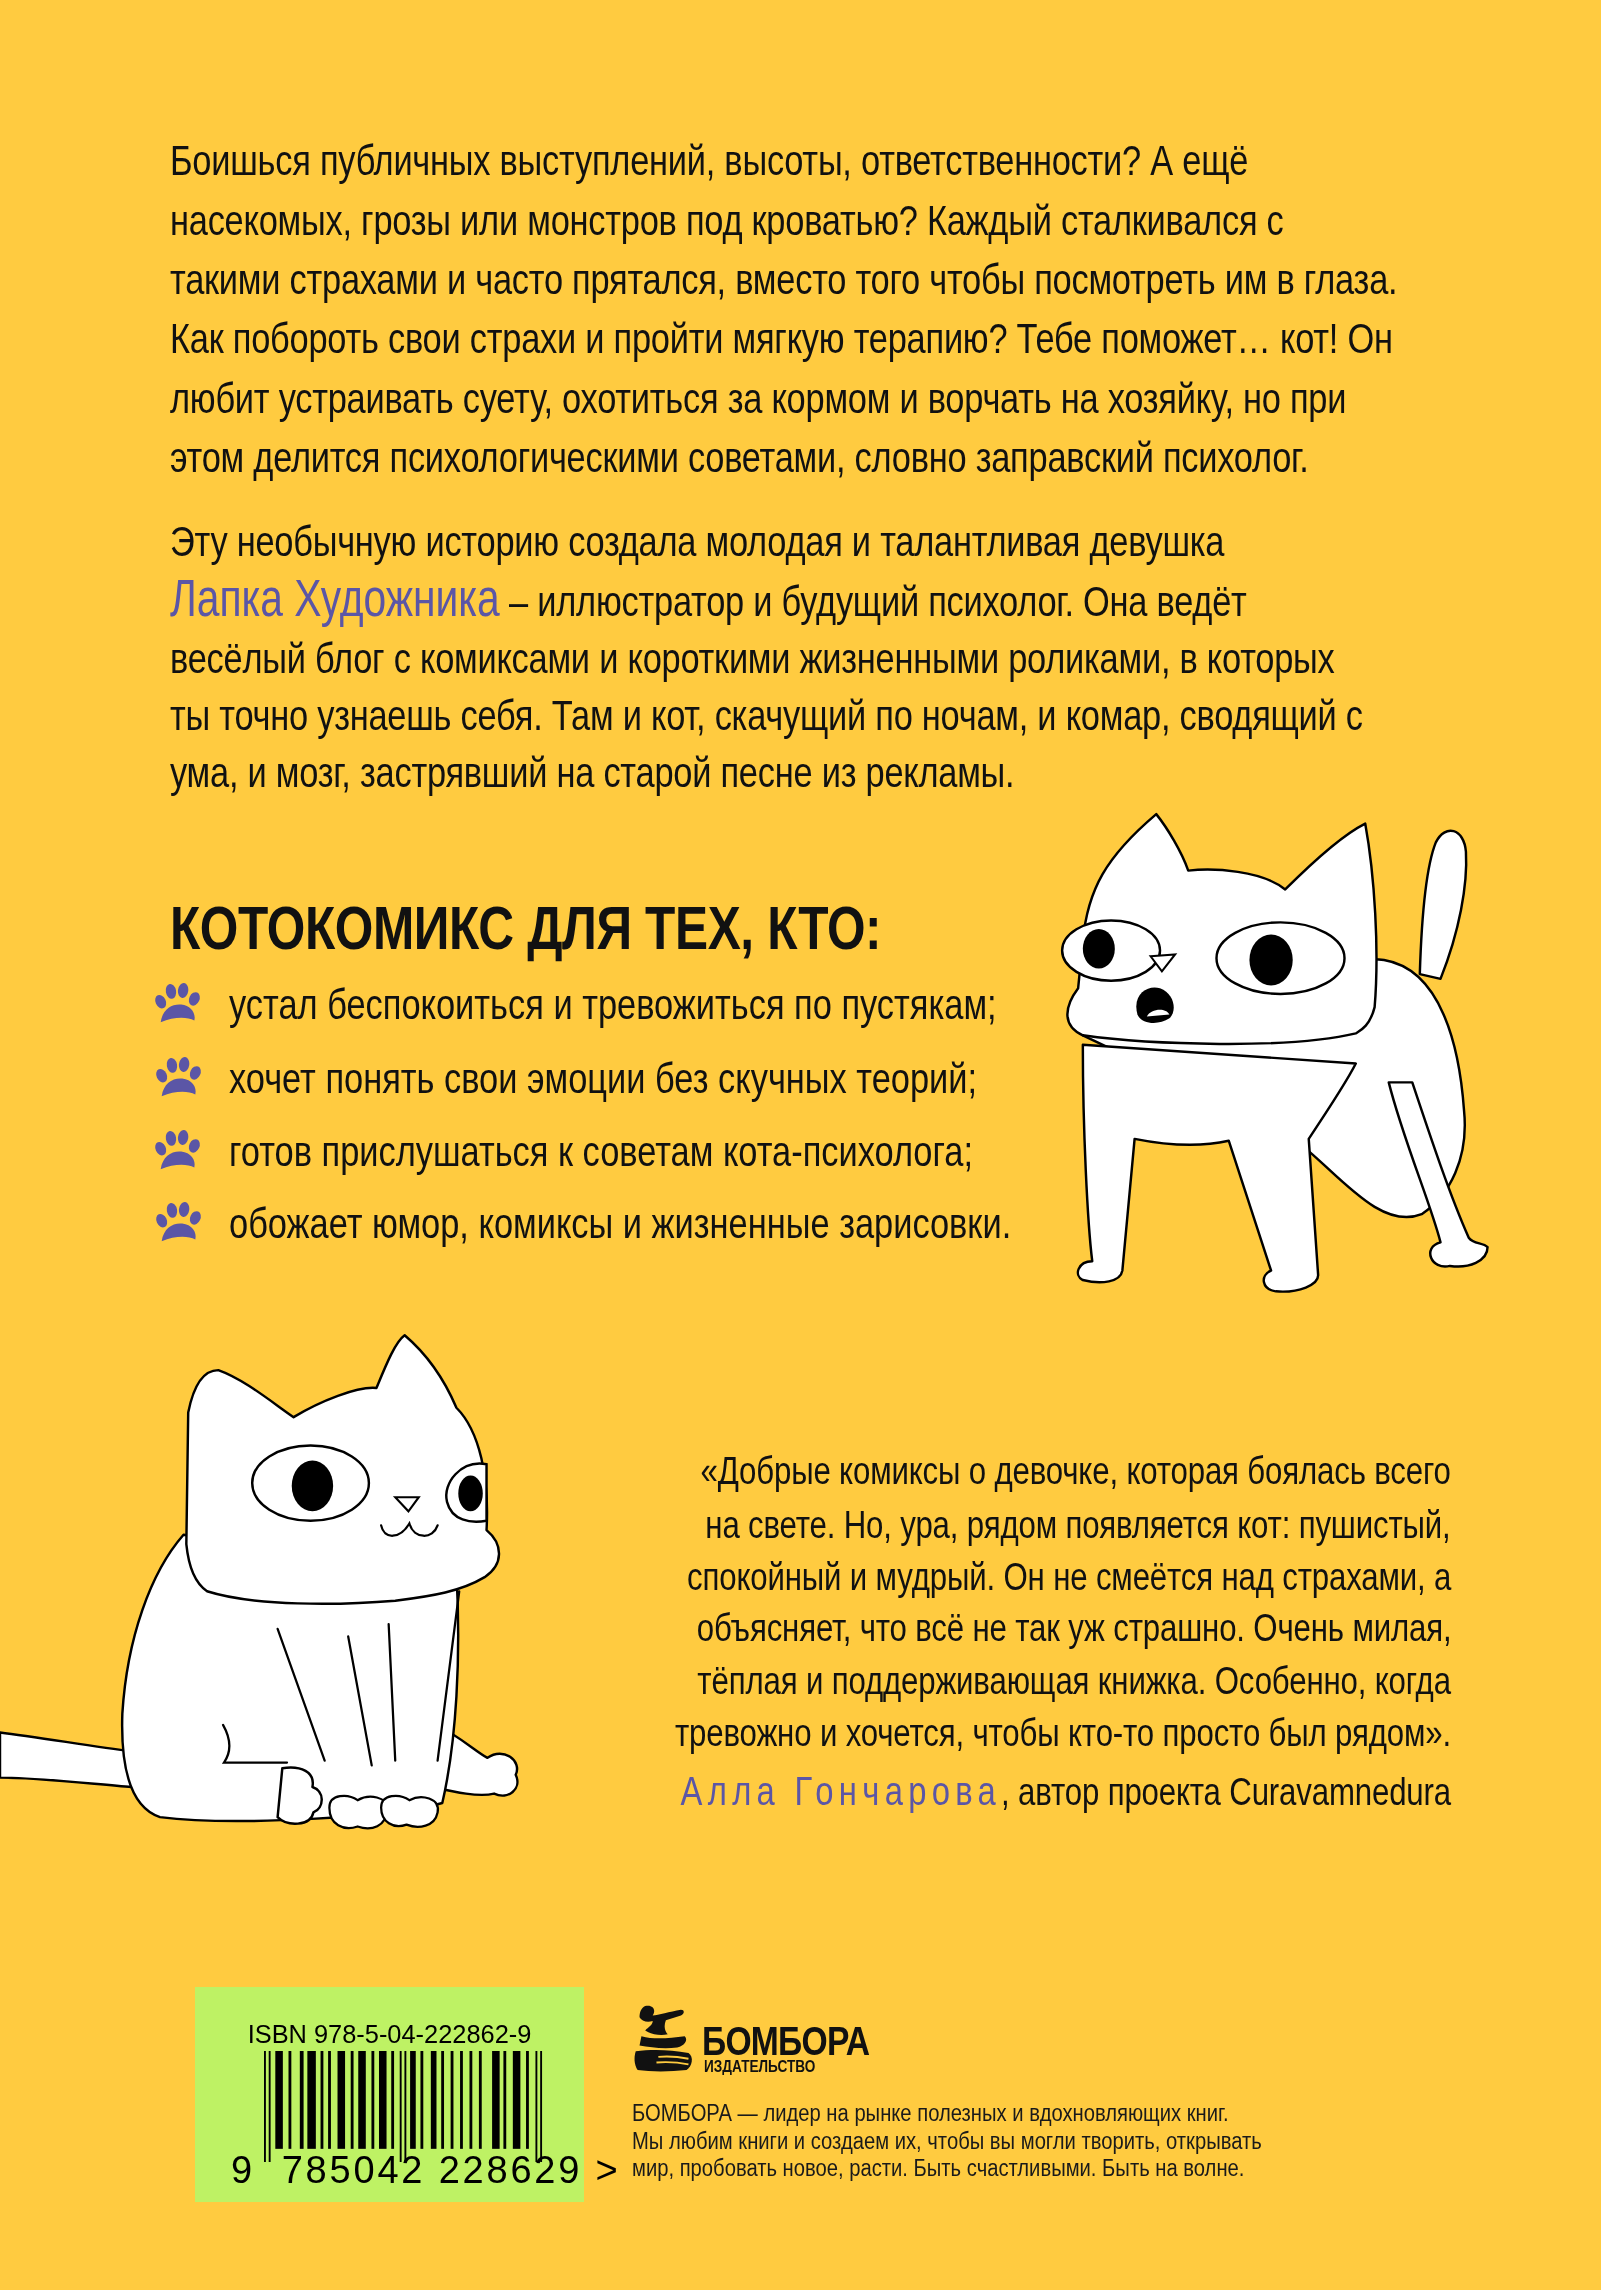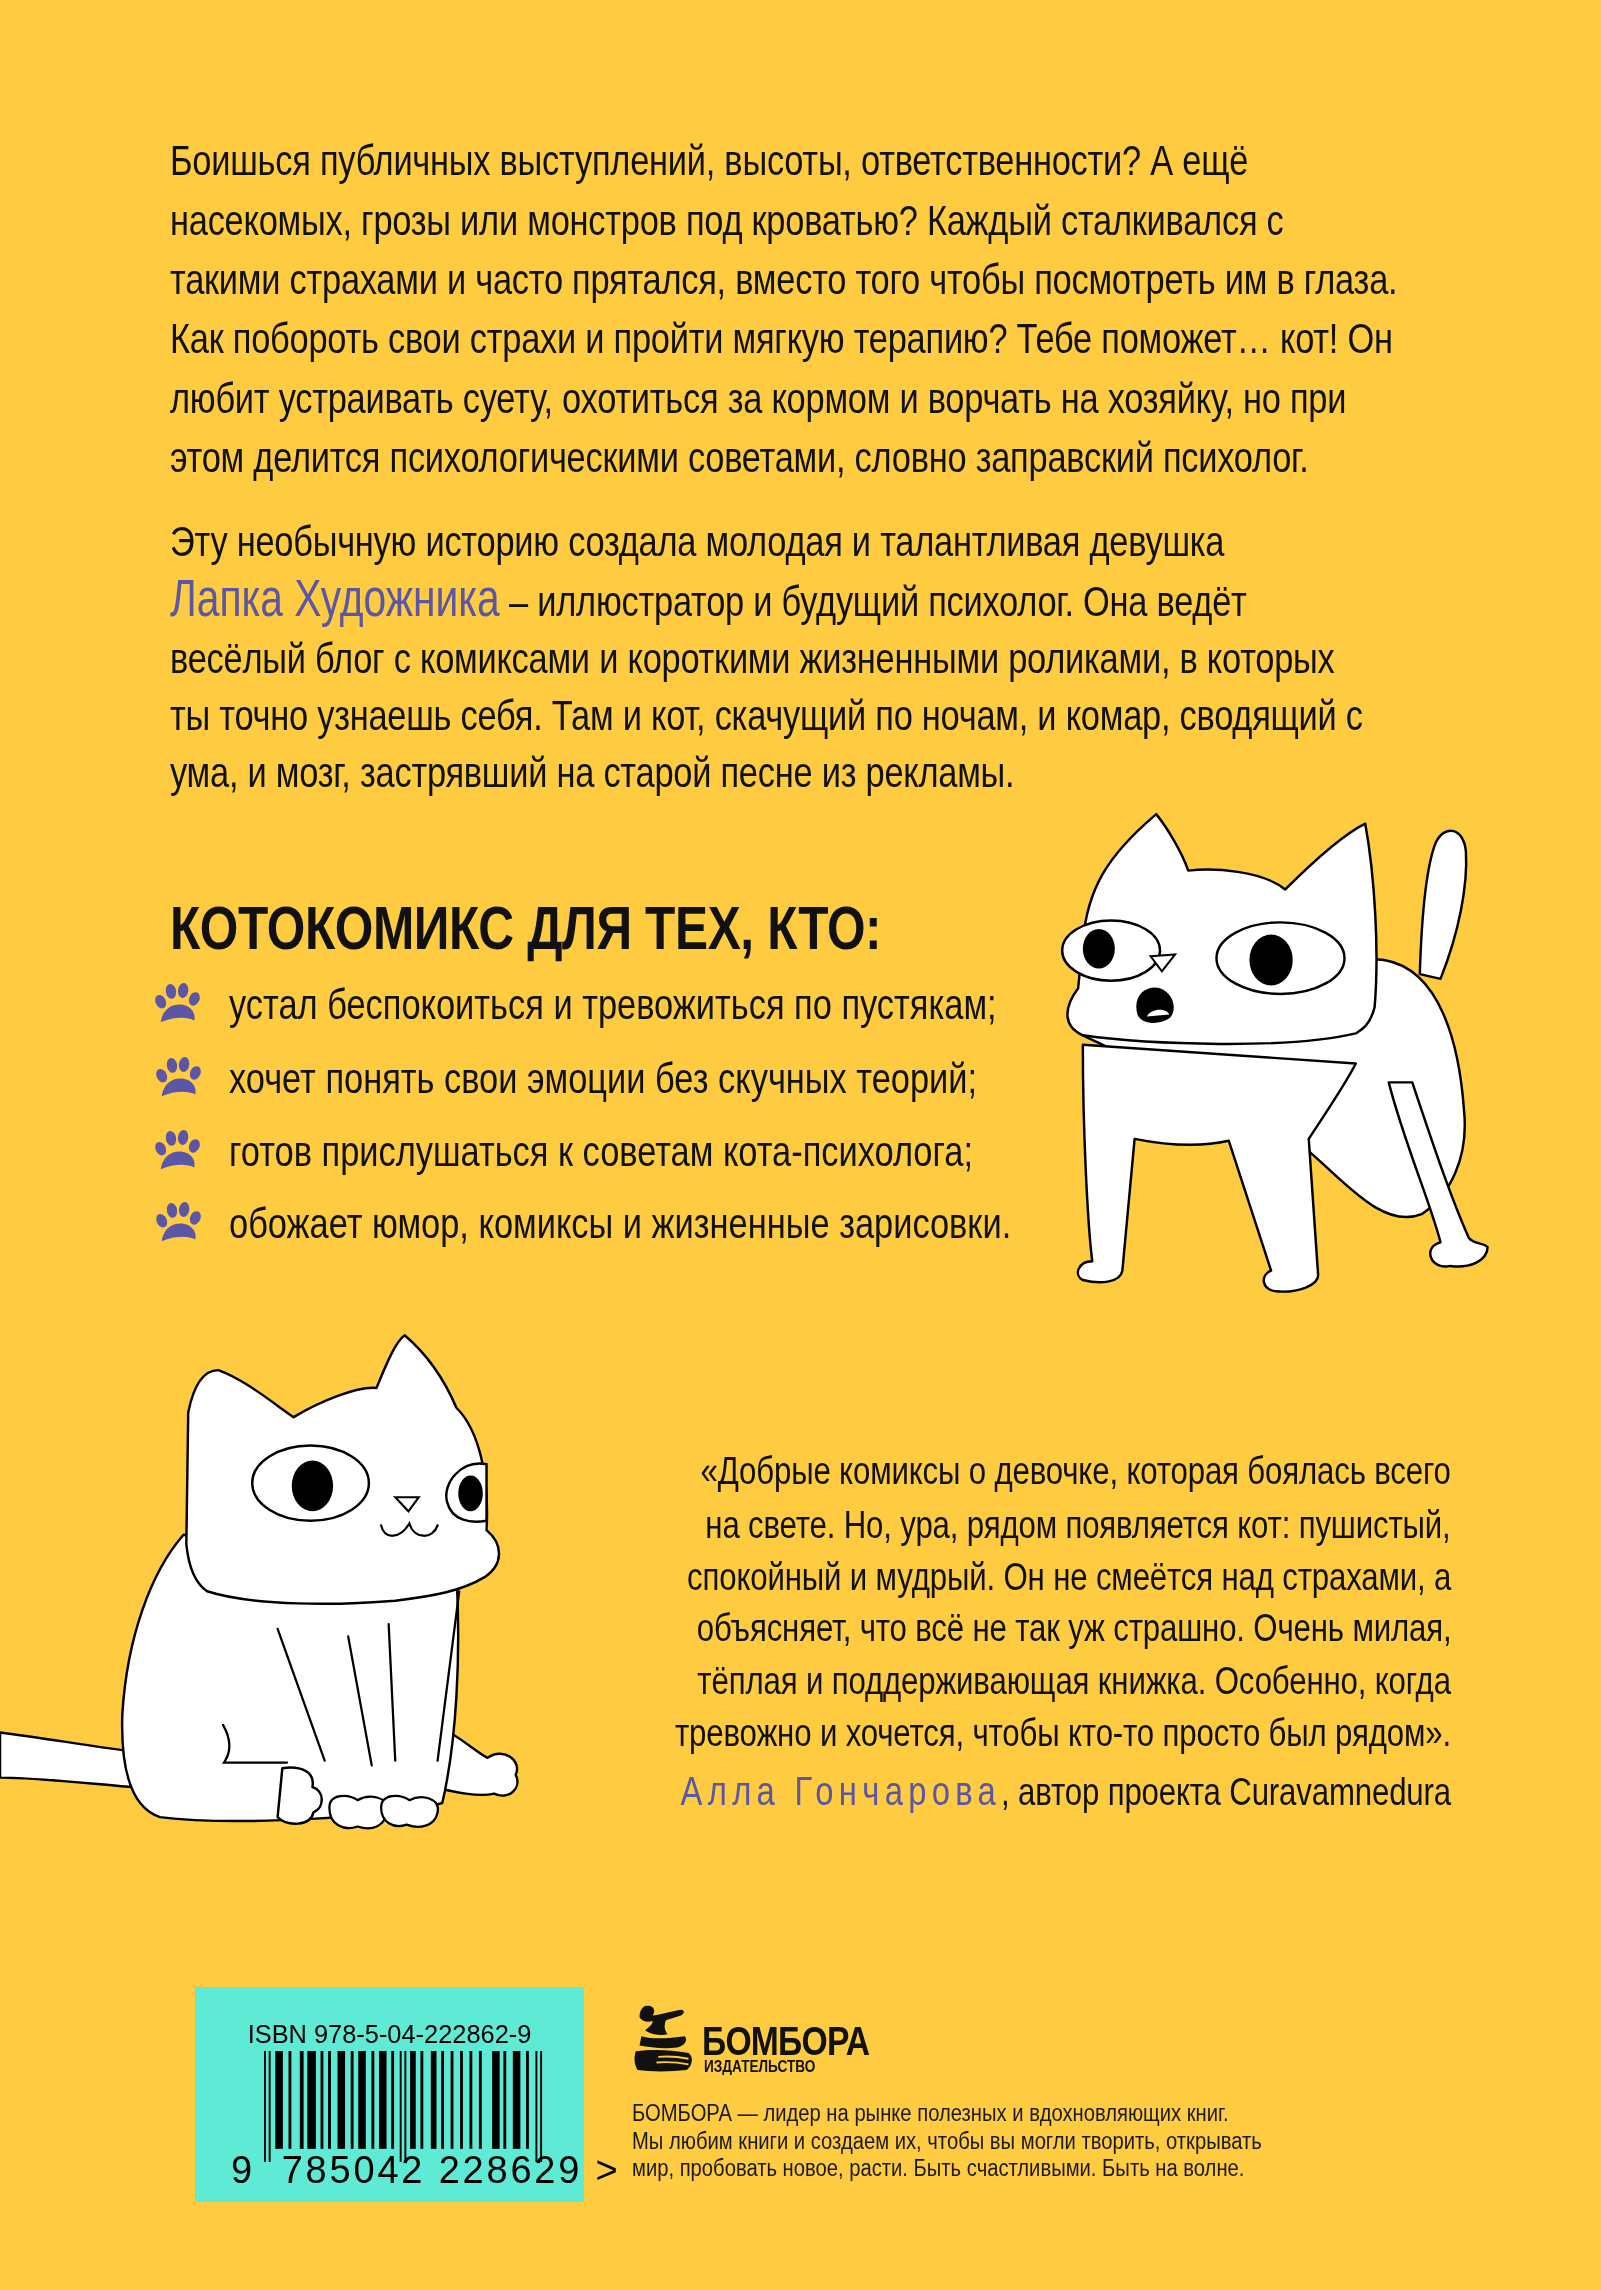--- a/index.html
+++ b/index.html
@@ -20,21 +20,21 @@
   .cond-r { transform: scaleX(0.8); transform-origin: right bottom; }
   .body-text { font-size: 43px; font-weight: 400; letter-spacing: -0.3px; }
   .quote-text { font-size: 39px; letter-spacing: -0.2px; }
   .purple { color: #5B56A6; }
   .accent-name { font-size: 51px; font-weight: 400; }
   .heading { font-size: 62px; font-weight: 700; letter-spacing: -0.5px; }
   .bullet-text { font-size: 43px; }
   .paw { position: absolute; width: 49px; height: 43px; }
   .isbn-box {
     position: absolute; left: 195px; top: 1987px; width: 389px; height: 215px;
-    background: #5eead4;
+    background: #bef264;
   }
   .isbn-title {
     position: absolute; left: 0; right: 0; top: 33px; text-align: center;
     font-family: "Liberation Sans", sans-serif; font-size: 25.4px; color: #000;
   }
   .barcode { position: absolute; left: 69px; top: 64px; width: 279px; height: 111px; }
   .isbn-digits {
     position: absolute; top: 162px; left: 36px;
     font-family: "Liberation Sans", sans-serif; font-size: 38px; color: #000;
     letter-spacing: 2.8px; white-space: nowrap; text-align: center;

